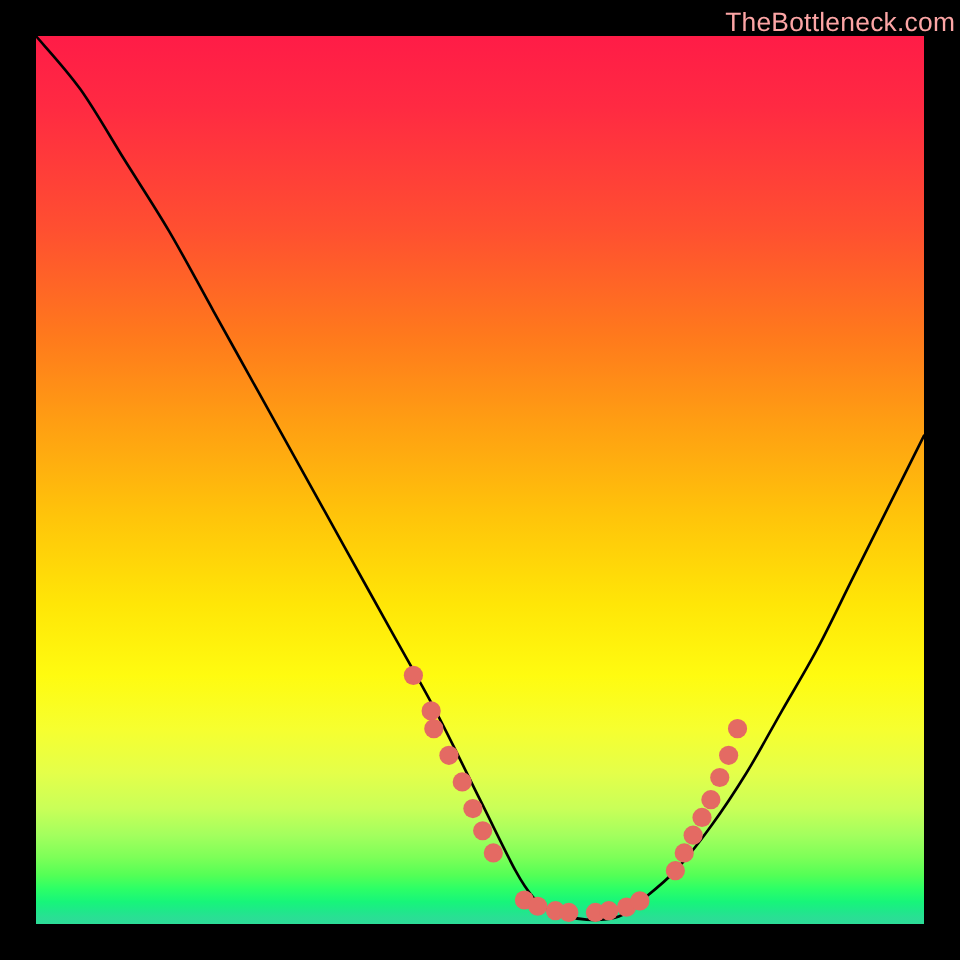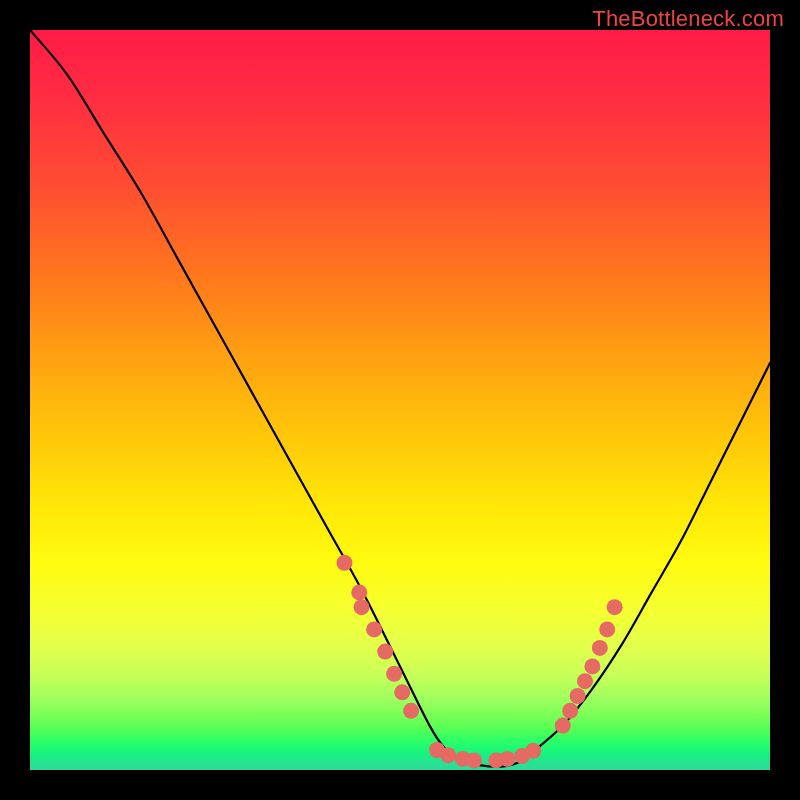--- a/index.html
+++ b/index.html
@@ -45,22 +45,22 @@
       #2dff66 96%,
       #17f57a 97.5%,
       #1fe88a 98.5%,
       #2adf94 99.3%,
       #2cdc97 100%
     );
   }
   .attribution {
     position: absolute;
     top: 6px;
-    right: 16px;
-    color: #ef4444;
+    right: 4px;
+    color: #fca5a5;
     font-size: 22px;
     letter-spacing: 0.2px;
     user-select: none;
   }
   svg.curve {
     position: absolute;
     left: 0;
     top: 0;
     width: 740px;
     height: 740px;

